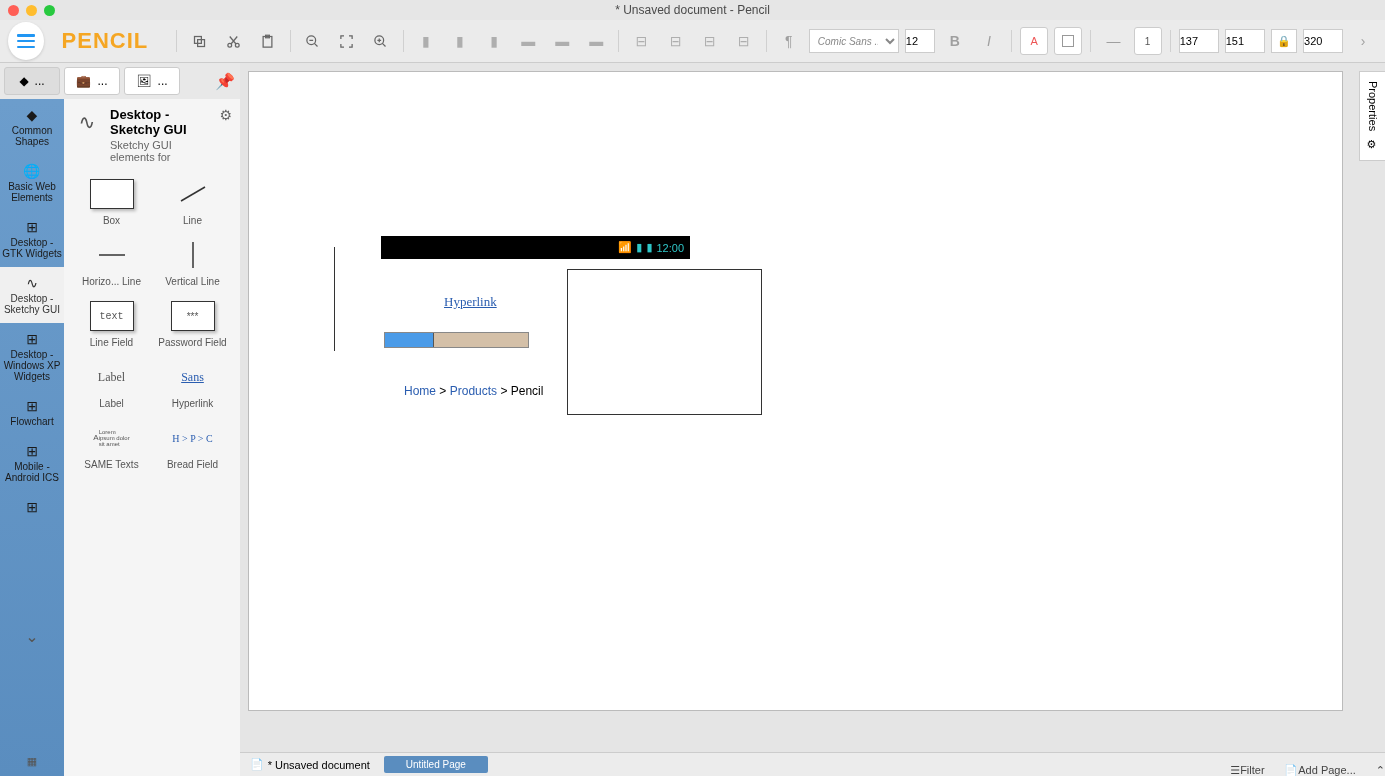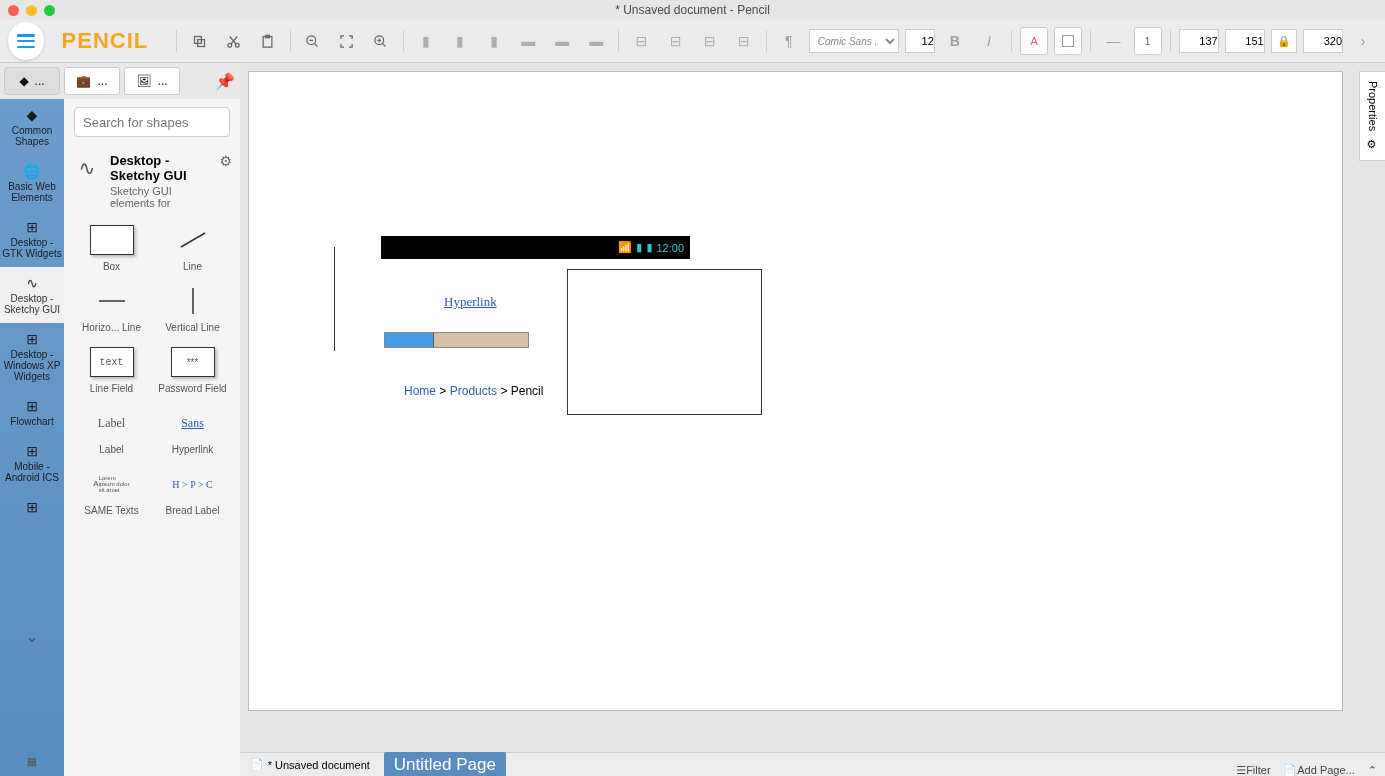--- a/index.html
+++ b/index.html
@@ -19,21 +19,21 @@
 .toolbar-labels { display: flex; height: 14px; margin-left: 170px; }
 .tlabel { font-size: 9px; color: #999; text-align: center; letter-spacing: 0.5px; }
 .toolbar { display: flex; align-items: center; height: 42px; padding: 0 8px; gap: 6px; }
 .menu-btn { width: 38px; height: 38px; background: #fff; border-radius: 50%; display: flex; align-items: center; justify-content: center; margin-right: 12px; box-shadow: 0 1px 3px rgba(0,0,0,0.15); }
 .hamburger { width: 18px; height: 14px; display: flex; flex-direction: column; justify-content: space-between; }
 .hamburger span { height: 2.5px; background: #2196f3; border-radius: 1px; }
 .brand { font-size: 22px; font-weight: 700; letter-spacing: 1px; color: #f5a623; margin-right: 20px; }
 .tbtn { width: 30px; height: 28px; display: flex; align-items: center; justify-content: center; color: #555; font-size: 14px; border-radius: 3px; }
 .tsep { width: 1px; height: 22px; background: #d0d0d0; margin: 0 2px; }
 .font-sel { width: 90px; height: 24px; border: 1px solid #ccc; font-size: 10px; color: #888; background: #fff; padding: 0 4px; font-style: italic; }
-.num-input { width: 40px; height: 24px; border: 1px solid #ccc; text-align: right; font-size: 11px; background: #fff; }
+.num-input { width: 40px; height: 24px; border: 1px solid #ccc; text-align: left; font-size: 11px; background: #fff; }
 .lock-btn { width: 28px; height: 24px; border: 1px solid #ccc; background: #fff; display: flex; align-items: center; justify-content: center; font-size: 11px; color: #666; }
 
 
 .main { flex: 1; display: flex; overflow: hidden; }
 .leftcol { width: 240px; display: flex; background: #e8e8e8; }
 .cat-strip { width: 64px; background: linear-gradient(#6c9dcc, #5a8dbf); display: flex; flex-direction: column; }
 .cat-item { padding: 8px 2px; text-align: center; font-size: 10px; color: #1a1a1a; cursor: pointer; }
 .cat-item.active { background: #f0f0f0; color: #333; }
 .cat-icon { font-size: 14px; display: block; margin-bottom: 2px; }
 .cat-more { margin-top: auto; padding: 8px; text-align: center; color: #555; }
@@ -67,22 +67,22 @@
 .breadcrumb-shape { position: absolute; left: 155px; top: 312px; font-size: 12px; font-family: "Comic Sans MS", cursive; }
 .breadcrumb-shape .bc-link { color: #2a5db0; }
 .box-shape { position: absolute; left: 318px; top: 197px; width: 195px; height: 146px; background: #fff; border: 1px solid #333; }
 
 
 .props-tab { position: absolute; right: 0; top: 8px; width: 26px; height: 90px; background: #fff; border: 1px solid #ccc; border-right: none; writing-mode: vertical-rl; text-align: center; font-size: 11px; padding: 6px 0; display: flex; align-items: center; justify-content: space-around; }
 
 
 .footer { height: 24px; background: #ececec; border-top: 1px solid #ccc; display: flex; align-items: center; font-size: 11px; }
 .doc-tab { padding: 0 10px; display: flex; align-items: center; gap: 4px; height: 100%; }
-.page-tab { background: #5a8dbf; color: #fff; padding: 3px 10px; border-radius: 2px; margin-left: 4px; font-size: 17px; }
-.footer-right { margin-left: auto; display: flex; gap: 13px; padding-right: 8px; align-items: center; color: #444; margin-top: 12px; }
+.page-tab { background: #5a8dbf; color: #fff; padding: 3px 22px; border-radius: 2px; margin-left: 4px; font-size: 10px; }
+.footer-right { margin-left: auto; display: flex; gap: 20px; padding-right: 0; align-items: center; color: #444; margin-top: 12px; }
 
 svg { display: block; }
 </style>
 </head>
 <body>
 
 <div class="titlebar">
   <div class="traffic">
     <div class="dot red"></div>
     <div class="dot yellow"></div>
@@ -202,23 +202,20 @@
           <div class="cat-item"><span class="cat-icon">⊞</span><span>Desktop - Windows XP Widgets</span></div>
           <div class="cat-item"><span class="cat-icon">⊞</span><span>Flowchart</span></div>
           <div class="cat-item"><span class="cat-icon">⊞</span><span>Mobile - Android ICS</span></div>
           <div class="cat-item">
               <span class="cat-icon">⊞</span>
             </div>
           <div class="cat-more">⌄</div>
           <div class="cat-more" style="font-size:11px">▦</div>
         </div>
         <div class="shapes-panel">
-          <div class="search-wrap">
-            <input class="search" placeholder="Search for shapes" style="">
-          </div>
           <div class="coll-header">
             <div class="coll-icon">∿</div>
             <div style="flex:1">
               <div class="coll-title">Desktop - Sketchy GUI</div>
               <div class="coll-desc">Sketchy GUI elements for</div>
             </div>
             <div class="gear">⚙</div>
           </div>
           <div class="shapes-grid">
             <div class="shape-item"><div class="shape-thumb"></div><span>Box</span></div>
@@ -235,21 +232,21 @@
             <div class="shape-item"><div class="shape-thumb noborder">
                   <svg width="30" height="30">
                     <line x1="15" y1="2" x2="15" y2="28" stroke="#333" stroke-width="1.5"></line>
                   </svg>
                 </div><span>Vertical Line</span></div>
             <div class="shape-item"><div class="shape-thumb" style="font-family:Liberation Mono, monospace">text</div><span>Line Field</span></div>
             <div class="shape-item"><div class="shape-thumb">***</div><span>Password Field</span></div>
             <div class="shape-item"><div class="shape-thumb noborder" style="font-family:'Comic Sans MS',cursive;font-size:12px">Label</div><span>Label</span></div>
             <div class="shape-item"><div class="shape-thumb noborder" style="font-family:'Comic Sans MS',cursive;color:#2a5db0;text-decoration:underline;font-size:12px">Sans</div><span>Hyperlink</span></div>
             <div class="shape-item"><div class="shape-thumb noborder" style="font-size:8px;text-align:left;padding:2px;line-height:1;color:#555">A<span style="font-size:6px">Lorem<br>ipsum dolor<br>sit amet</span></div><span>SAME Texts</span></div>
-            <div class="shape-item"><div class="shape-thumb noborder" style="color:#2a5db0;font-family:'Comic Sans MS',cursive;font-size:10px">H &gt; P &gt; C</div><span>Bread Label</span></div>
+            <div class="shape-item"><div class="shape-thumb noborder" style="color:#2a5db0;font-family:'Comic Sans MS',cursive;font-size:10px">H &gt; P &gt; C</div><span>Bread Field</span></div>
           </div>
         </div>
       </div>
     </div>
   </div>
 
   <div class="canvas-wrap">
     <div class="canvas-scroll">
       <div class="canvas">
         <div class="statusbar-shape">

